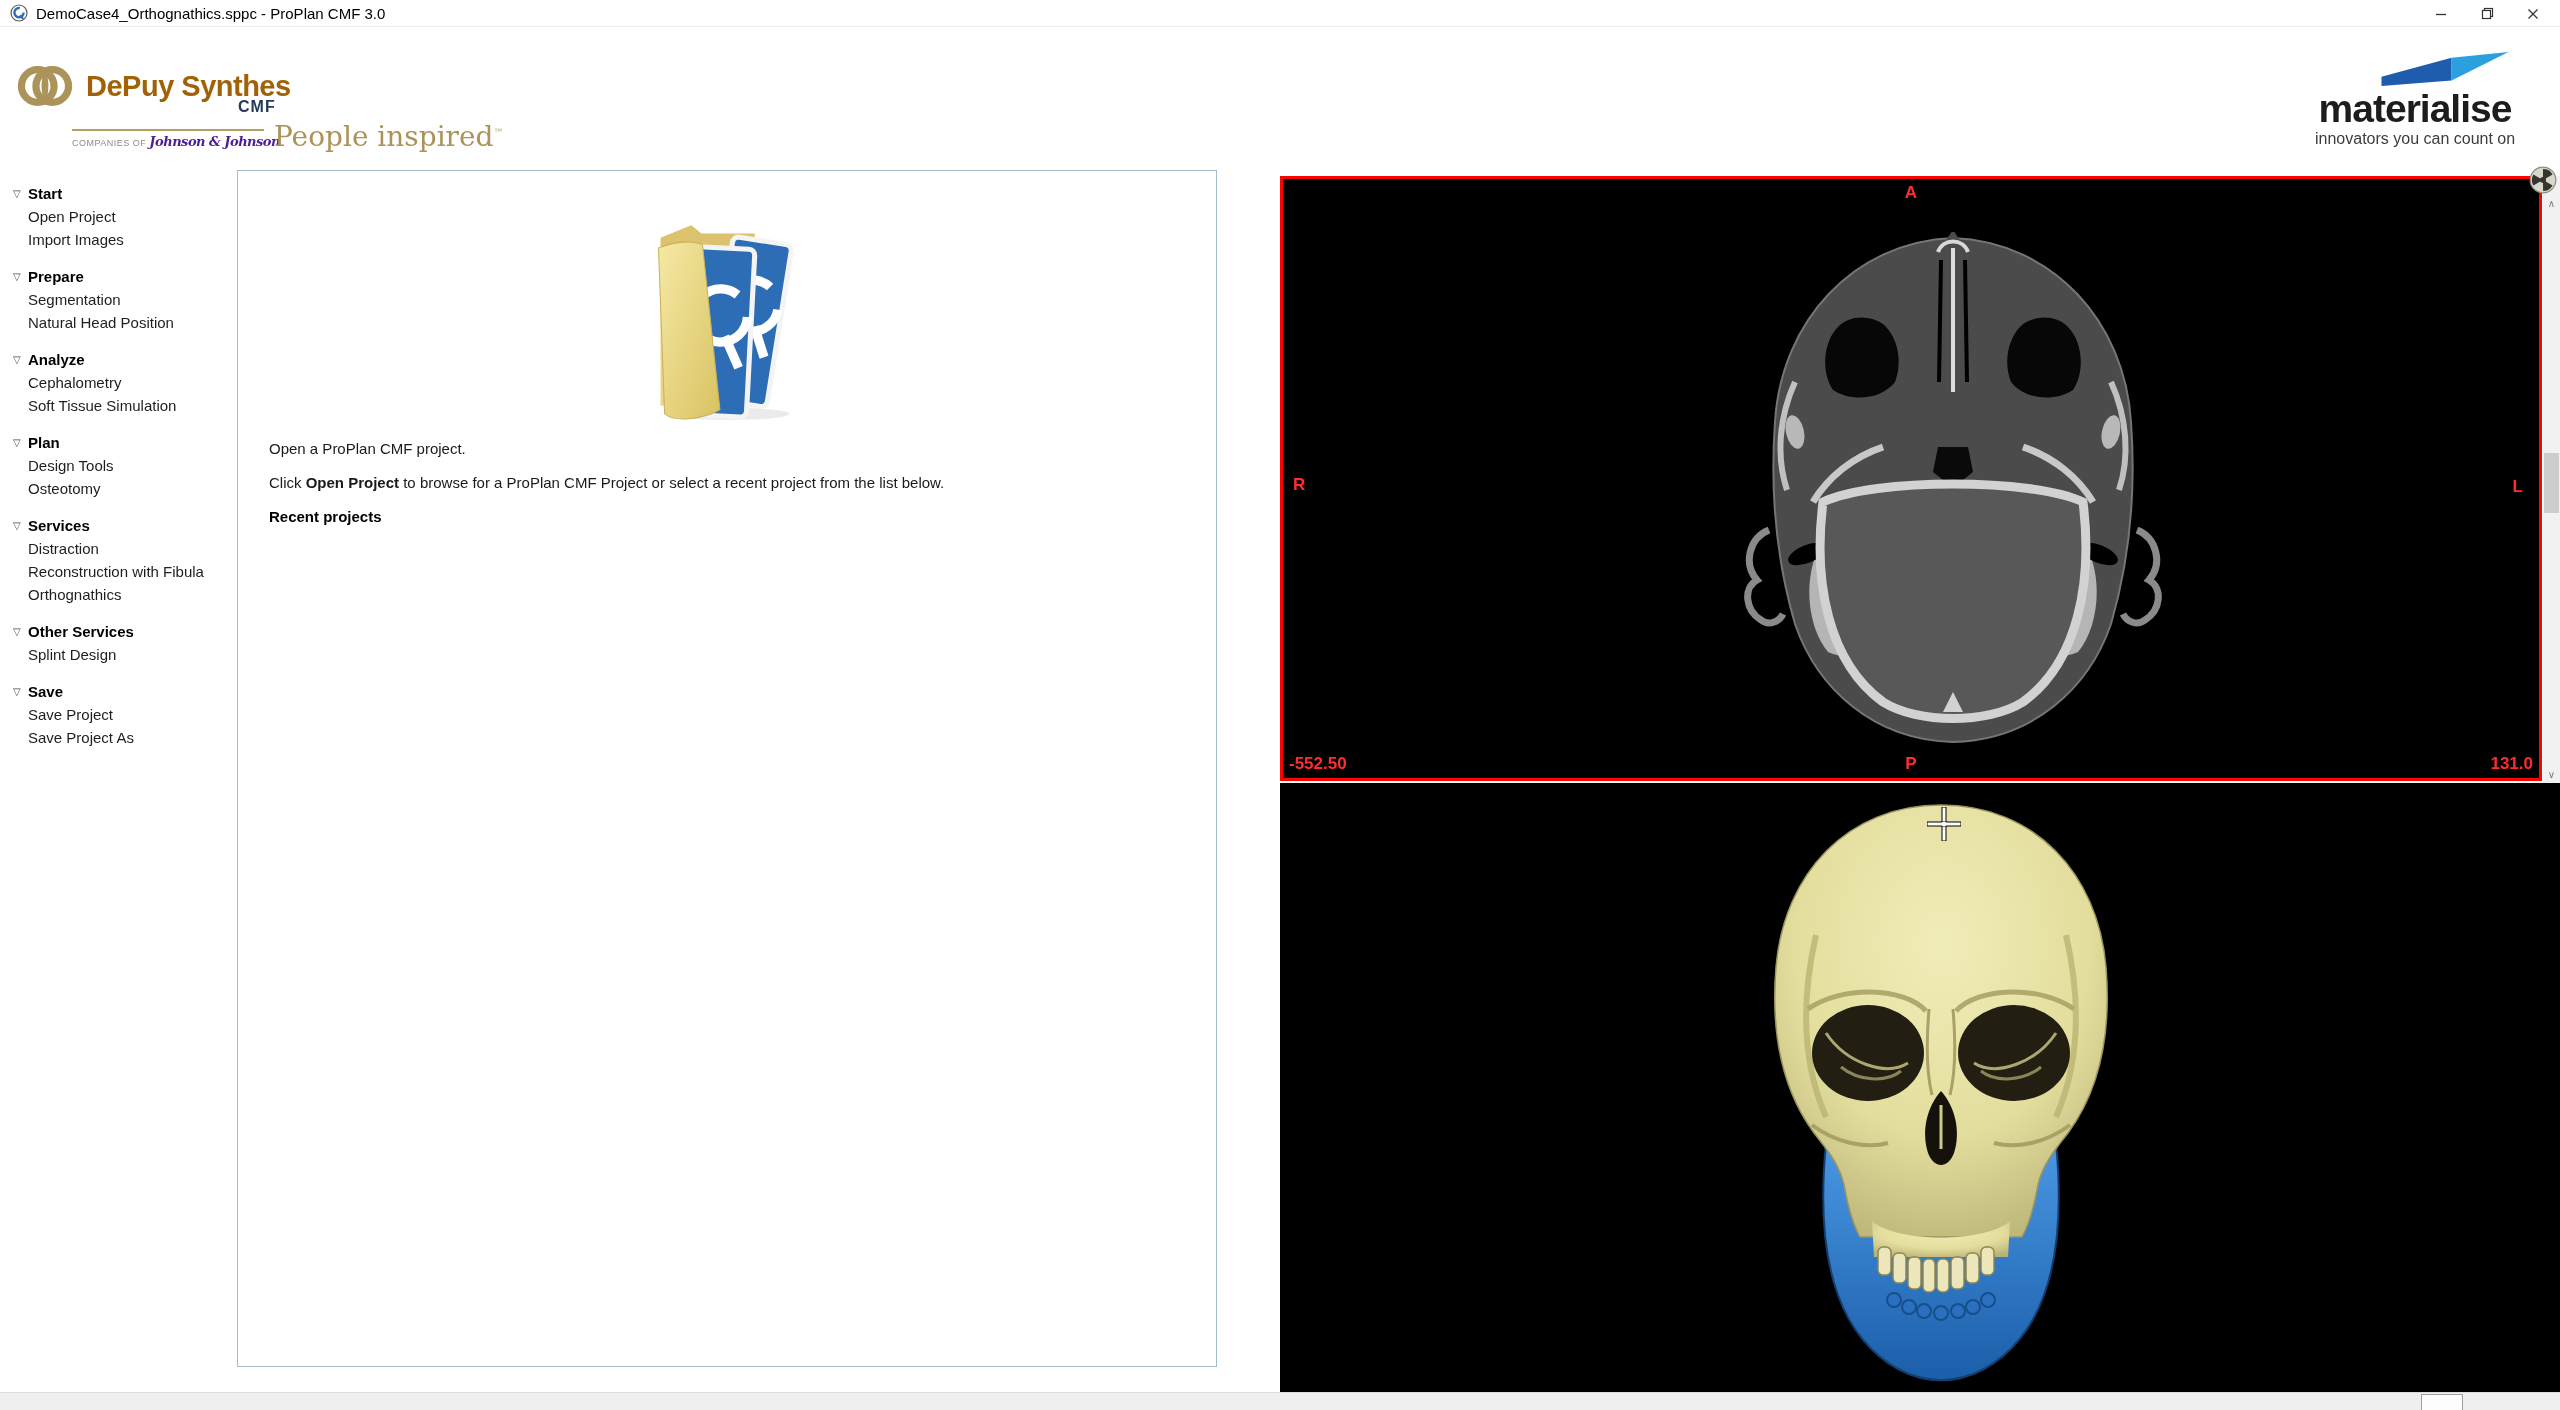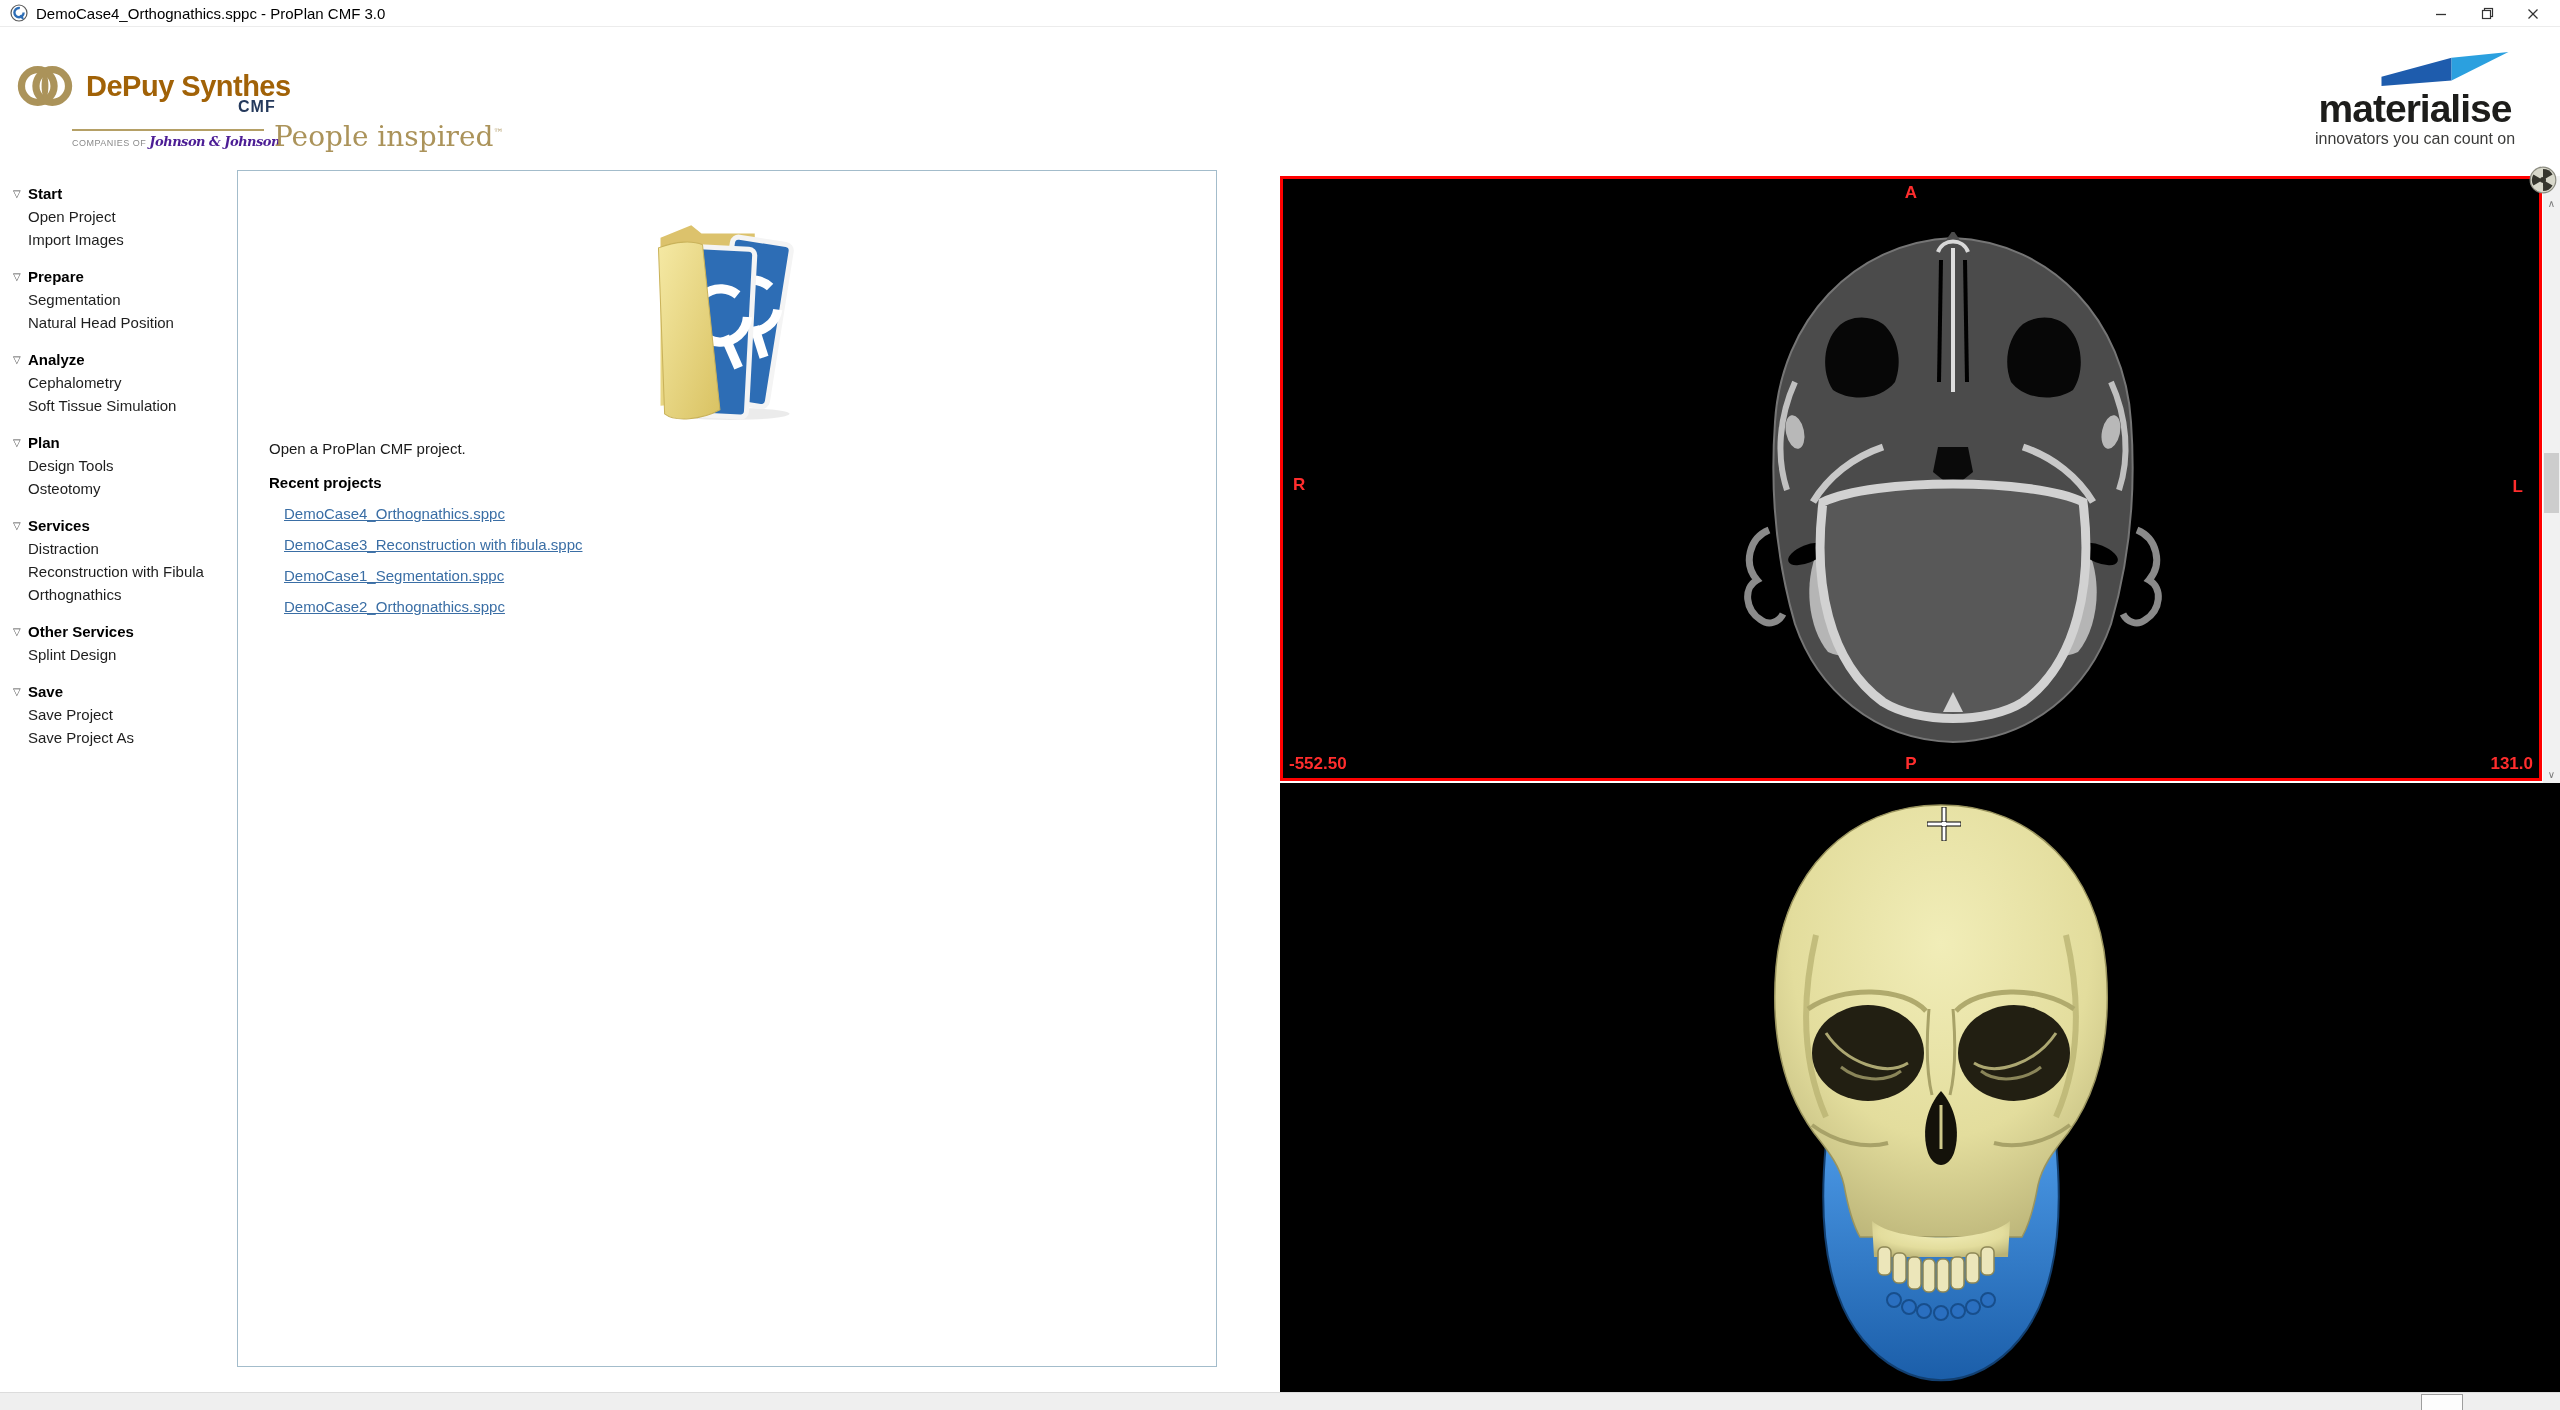--- a/index.html
+++ b/index.html
@@ -221,27 +221,22 @@
         <rect x="42" y="36" width="60" height="164" rx="6" fill="#2d6db5" stroke="#f4f4f4" stroke-width="5"></rect>
         <circle cx="72" cy="102" r="26" fill="none" stroke="#ffffff" stroke-width="9" stroke-dasharray="138 26"></circle>
         <line x1="77" y1="122" x2="92" y2="152" stroke="#ffffff" stroke-width="9"></line>
       </g>
       <path d="M12,36 C30,29 46,29 55,33 L72,194 C54,204 28,206 18,198 Z" fill="url(#gFold)" stroke="#c9b25a" stroke-width="1"></path>
     </svg>
   </div>
 
   <div class="main-text">
     <div class="main-line">Open a ProPlan CMF project.</div>
+    <div class="main-line"><span>Click </span><b>Open Project</b><span> to browse for a ProPlan CMF Project or select a recent project from the list below.</span></div>
     <div class="main-line recent-heading">Recent projects</div>
-    <div class="recent-list">
-      <a class="recent-link">DemoCase4_Orthognathics.sppc</a>
-      <a class="recent-link">DemoCase3_Reconstruction with fibula.sppc</a>
-      <a class="recent-link">DemoCase1_Segmentation.sppc</a>
-      <a class="recent-link">DemoCase2_Orthognathics.sppc</a>
-    </div>
   </div>
 </div>
 
 <div class="ct-view">
   <svg style="position:absolute;left:450px;top:53px;" width="440" height="515" viewBox="0 0 440 515">
 
     <path d="M220,6 C320,10 392,90 398,190 C403,260 396,330 378,392 C356,456 300,508 220,510 C140,508 84,456 62,392 C44,330 37,260 42,190 C48,90 120,10 220,6 Z" fill="#4b4b4b" stroke="#757575" stroke-width="2"></path>
     <path d="M202,24 L220,-2 L238,24 Z" fill="#4b4b4b"></path>
 
     <line x1="208" y1="28" x2="206" y2="150" stroke="#000" stroke-width="4"></line>

